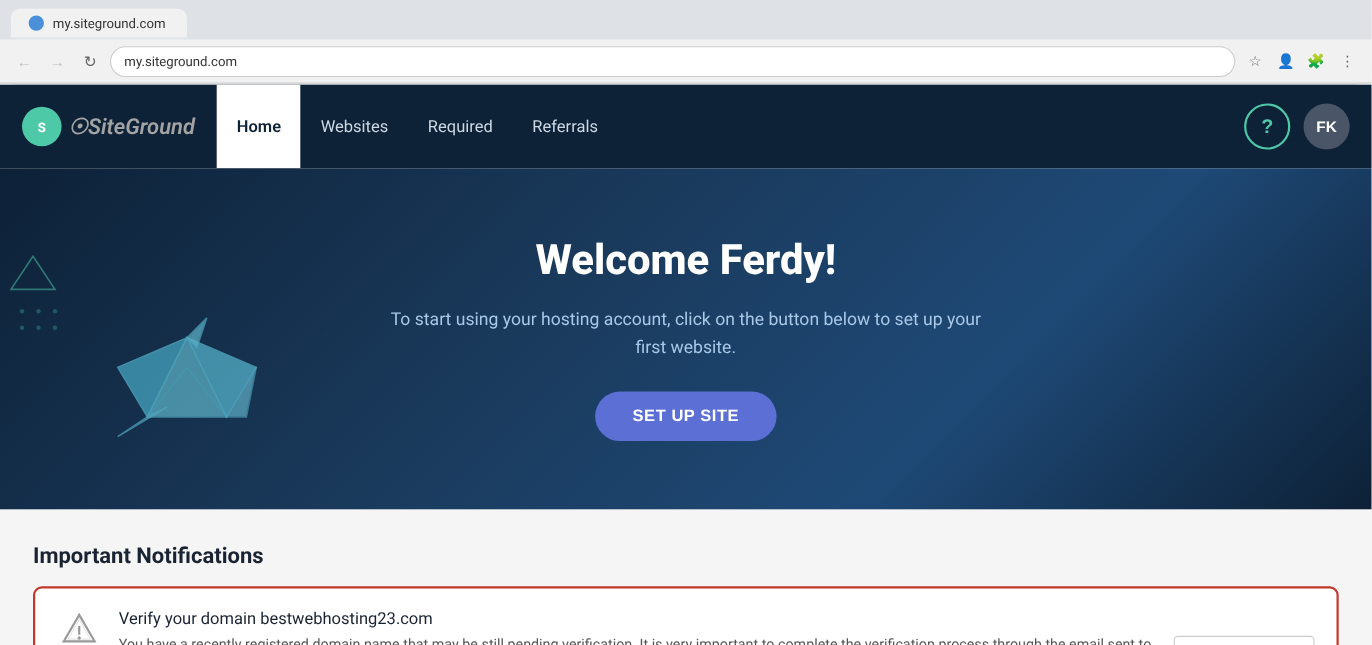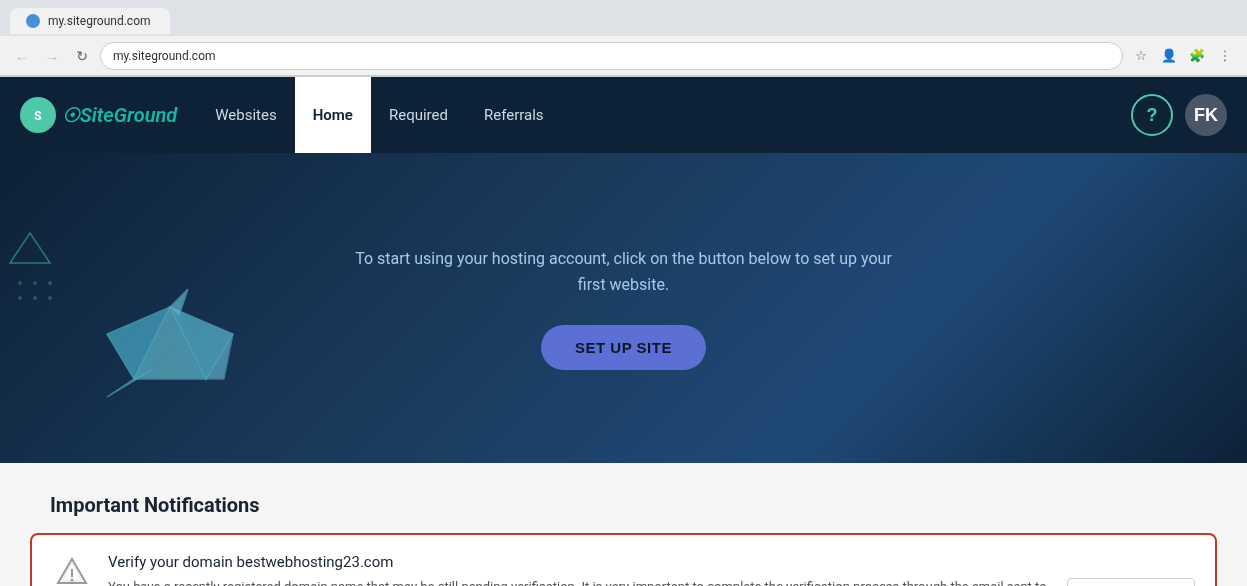--- a/index.html
+++ b/index.html
@@ -3,20 +3,21 @@
   <meta charset="utf-8">
   <style>
     * { box-sizing: border-box; margin: 0; padding: 0; }
     body { font-family: -apple-system, BlinkMacSystemFont, 'Segoe UI', Roboto, sans-serif; background: #f5f5f5; }
 
     
     .browser-chrome {
       background: #f1f1f1;
       border-bottom: 1px solid #ccc;
       padding: 0;
+      border-radius: 17px;
     }
     .browser-tabs {
       display: flex;
       align-items: center;
       padding: 6px 10px 0;
       background: #dee1e6;
       height: 36px;
     }
     .browser-tab {
       background: #f1f1f1;
@@ -147,21 +148,21 @@
       font-size: 18px;
       font-weight: bold;
       cursor: pointer;
       display: flex; align-items: center; justify-content: center;
     }
     .avatar-btn {
       width: 42px; height: 42px;
       border-radius: 50%;
       background: #4a5568;
       color: white;
-      font-size: 18px;
+      font-size: 14px;
       font-weight: 600;
       cursor: pointer;
       display: flex; align-items: center; justify-content: center;
       border: none;
     }
 
     
     .hero {
       background: linear-gradient(135deg, #0d2137 0%, #1a3a5c 40%, #1e4976 70%, #0d2137 100%);
       min-height: 310px;
@@ -185,21 +186,21 @@
     }
     .hero-subtitle {
       color: #a8c8e8;
       font-size: 16px;
       line-height: 1.6;
       max-width: 560px;
       margin: 0 auto 28px;
     }
     .setup-btn {
       background: #5b6fd4;
-      color: #0f172a;
+      color: #ffffff;
       border: none;
       padding: 14px 34px;
       border-radius: 30px;
       font-size: 15px;
       font-weight: 700;
       letter-spacing: 0.5px;
       cursor: pointer;
       text-transform: uppercase;
     }
 
@@ -216,21 +217,20 @@
     
     .main-content {
       padding: 30px 30px;
       max-width: 1247px;
     }
     .section-title {
       font-size: 20px;
       font-weight: 700;
       color: #1a2332;
       margin-bottom: 16px;
-      margin-left: 20px;
     }
 
     
     .notification-card {
       border: 2px solid #c0392b;
       border-radius: 8px;
       background: white;
       padding: 18px 20px;
       display: flex;
       align-items: flex-start;
@@ -305,30 +305,30 @@
 
 <nav class="navbar">
   <div class="logo">
     <div class="logo-icon">
       <svg width="22" height="22" viewBox="0 0 22 22">
         <circle cx="11" cy="11" r="10" fill="#4ec9a8"></circle>
         <text x="11" y="16" text-anchor="middle" fill="white" font-size="12" font-weight="bold">S</text>
       </svg>
     </div>
     <span class="logo-text">
-      <span style="color:#14b8a6; font-style:italic;">☉SiteGround</span>
+      <span style="color:#a3a3a3; font-style:italic;">☉SiteGround</span>
     </span>
   </div>
 
   <div class="nav-links">
+    <a class="nav-item active">
+      <span>Home</span>
+    </a>
     <a class="nav-item">
       <span>Websites</span>
-    </a>
-    <a class="nav-item active">
-      <span>Home</span>
     </a>
     <a class="nav-item">
       <span>Required</span>
     </a>
     <a class="nav-item">
       <span>Referrals</span>
     </a>
   </div>
 
   <div class="navbar-right">
@@ -393,20 +393,21 @@
 
         <polygon points="140,140 170,90 160,140" fill="#7dddf0" opacity="0.6"></polygon>
 
         <line x1="60" y1="140" x2="100" y2="90" stroke="#4ab0cc" opacity="0.5"></line>
         <line x1="140" y1="140" x2="100" y2="90" stroke="#4ab0cc" opacity="0.5"></line>
       </g>
     </svg>
   </div>
 
   <div class="hero-content">
+    <h1 class="hero-title">Welcome Ferdy!</h1>
     <p class="hero-subtitle">To start using your hosting account, click on the button below to set up your first website.</p>
     <button class="setup-btn">SET UP SITE</button>
   </div>
 </div>
 
 <div class="main-content">
   <h2 class="section-title">Important Notifications</h2>
 
   <div class="notification-card">
     <div class="notification-icon">

